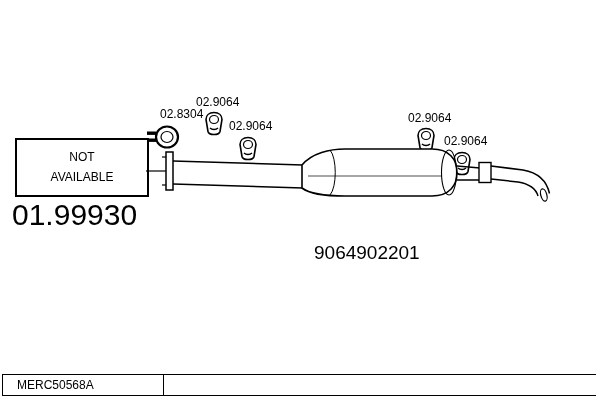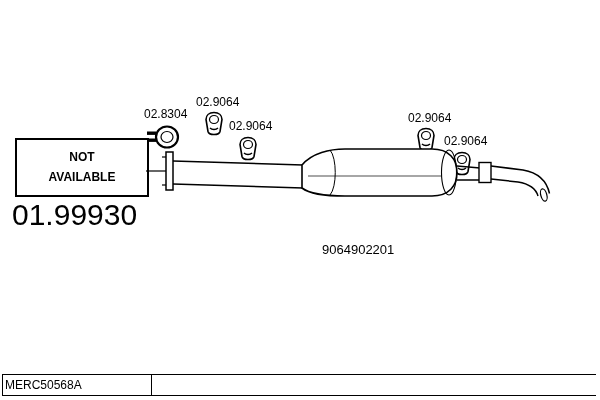--- a/index.html
+++ b/index.html
@@ -3,53 +3,53 @@
 <meta charset="utf-8">
 <style>
   html,body{margin:0;padding:0;background:#fff;}
   .screen{
     position:relative;width:600px;height:400px;background:#fff;overflow:hidden;
     font-family:"Liberation Sans", sans-serif;color:#000;
   }
   .abs{position:absolute;}
   .partnum-big{font-size:30px;font-weight:400;line-height:1;letter-spacing:0px;white-space:nowrap;text-align:right;}
   .partnum-small{font-size:12px;font-weight:400;line-height:1;white-space:nowrap;}
-  .oem{font-size:13px;font-weight:400;line-height:1;white-space:nowrap;margin-left:8px;}
+  .oem{font-size:19px;font-weight:400;line-height:1;white-space:nowrap;}
   .na-box{
     left:15px;top:138px;width:130px;height:55px;border:2px solid #000;
     display:flex;align-items:center;justify-content:center;text-align:center;
   }
-  .na-label{font-size:12px;font-weight:bold;line-height:1.6;white-space:pre-line;}
+  .na-label{font-size:12px;font-weight:normal;line-height:1.6;white-space:pre-line;}
   .drawing{left:0;top:0;width:600px;height:400px;pointer-events:none;}
   .icon{pointer-events:none;}
   .footer-bar{
     left:2px;bottom:4px;width:594px;height:20px;
     border-top:1px solid #000;border-bottom:1px solid #000;
     display:flex;align-items:stretch;
   }
   .footer-code-box{
     width:146px;border-left:1px solid #000;border-right:1px solid #000;
-    display:flex;align-items:center;padding-left:2px;
+    display:flex;align-items:center;padding-left:14px;
     font-size:12px;line-height:1;
   }
 </style>
 </head>
 <body>
 
 <div class="screen">
 
   <div class="abs na-box">
     <span class="na-label">NOT
 AVAILABLE</span>
   </div>
 
   <div class="abs partnum-big" style="left:12px;top:200px;">01.99930</div>
   <div class="abs oem" style="left:314px;top:243px;">9064902201</div>
 
-  <div class="abs partnum-small" style="left:144px;top:108px;">02.8304</div>
+  <div class="abs partnum-small" style="left:160px;top:108px;">02.8304</div>
   <div class="abs partnum-small" style="left:196px;top:96px;">02.9064</div>
   <div class="abs partnum-small" style="left:229px;top:120px;">02.9064</div>
   <div class="abs partnum-small" style="left:408px;top:112px;">02.9064</div>
   <div class="abs partnum-small" style="left:444px;top:135px;">02.9064</div>
 
   <svg class="abs icon" style="left:146px;top:122px;" width="36" height="30" viewBox="0 0 36 30">
     <ellipse cx="21" cy="15" rx="11" ry="10.5" fill="none" stroke="#000" stroke-width="2.2"></ellipse>
     <ellipse cx="21" cy="15" rx="6" ry="5.5" fill="none" stroke="#000" stroke-width="1.2"></ellipse>
     <rect x="1" y="9.5" width="9" height="3.4" fill="#000"></rect>
     <rect x="1" y="16.5" width="9" height="3.4" fill="#000"></rect>

